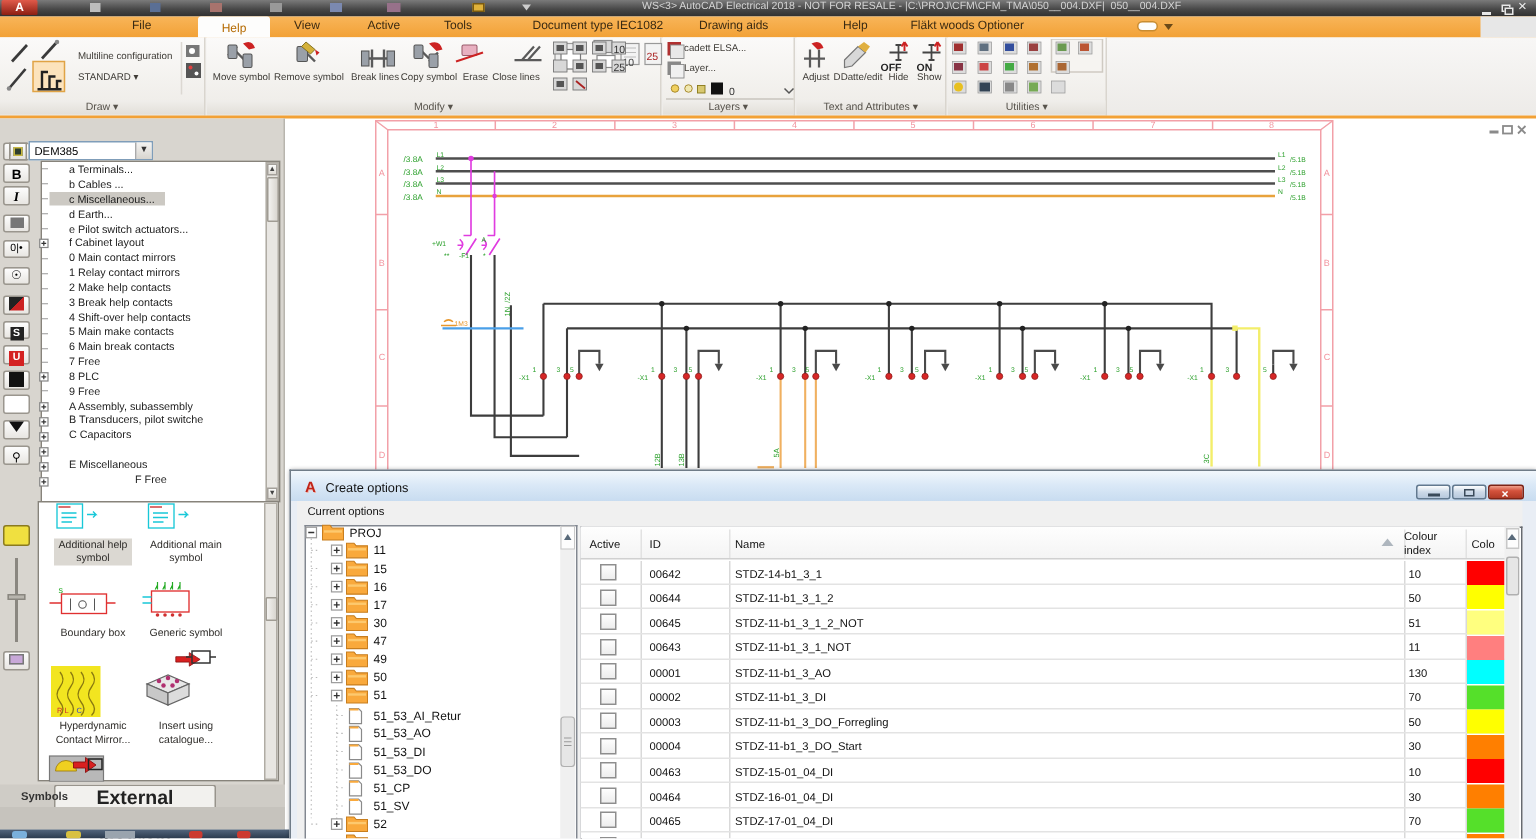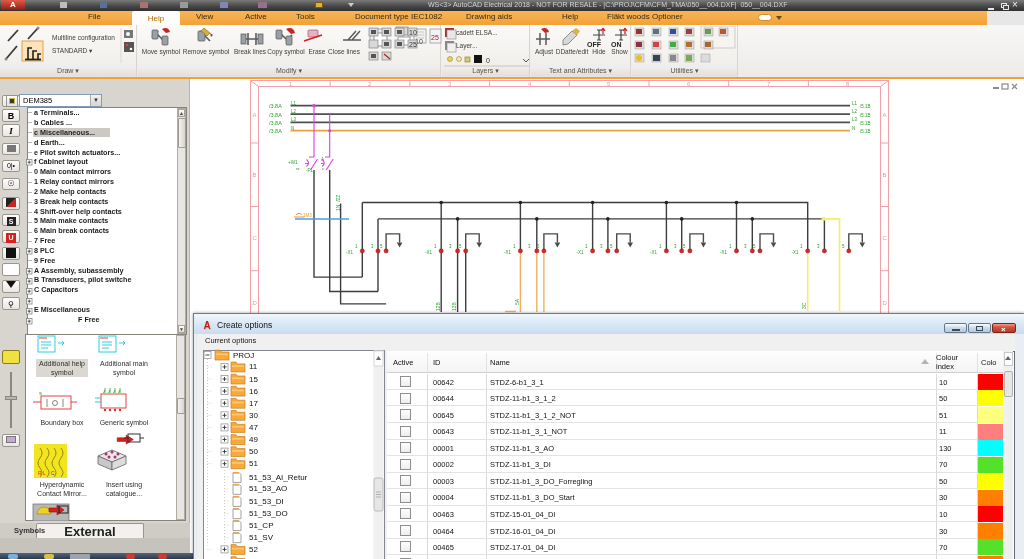--- a/index.html
+++ b/index.html
@@ -15,21 +15,21 @@
 #hometab{position:absolute;left:132px;top:11px;width:48px;height:14px;background:#fdfdfc;border-radius:2px 2px 0 0;text-align:center;font-size:8px;color:#b56a00;padding-top:3px;}
 
 #ribbon{position:absolute;left:0;top:25px;width:1024px;height:52px;background:linear-gradient(#f8f7f6,#edebe8);}
 #ribbon .grp{position:absolute;top:0;height:52px;background:linear-gradient(#fbfaf9,#f0eeea 80%,#e7e4df);border-right:1px solid #d9d5ce;}
 .glabel{position:absolute;bottom:1px;width:100%;text-align:center;font-size:7px;color:#5a5half;color:#57534c;height:9px;background:linear-gradient(#f0eeeb,#e3e0da);}
 .btxt{position:absolute;font-size:6.5px;color:#3f3c37;text-align:center;white-space:nowrap;}
 #ribbonline{position:absolute;left:0;top:77px;width:1024px;height:2px;background:#f2a136;}
 
 #palette{position:absolute;left:0;top:79px;width:190px;height:474px;background:#d8d5cf;border-right:1px solid #b8b5ae;}
 .lbtn{position:absolute;left:2px;width:18px;height:15px;background:linear-gradient(#fdfdfd,#e8e6e2);border:1px solid #9a968e;border-radius:2px;font-size:9px;font-weight:bold;text-align:center;line-height:13px;}
-.titem{position:absolute;left:34px;font-size:7.2px;color:#1c1c1c;white-space:nowrap;font-weight:bold;}
+.titem{position:absolute;left:46px;font-size:7.2px;color:#1c1c1c;white-space:nowrap;}
 .pbox{position:absolute;background:#fff;border:1px solid #87837b;}
 .sb{position:absolute;background:#e8e6e2;border:1px solid #b0aca4;}
 .sbth{position:absolute;background:linear-gradient(90deg,#f3f2f0,#d8d5cf);border:1px solid #a09c94;border-radius:1px;}
 .cap{position:absolute;font-size:7px;color:#2f2d2a;text-align:center;line-height:8.5px;}
 
 #dlg{position:absolute;left:193px;top:313px;width:831px;height:247px;background:#e9eef5;border:1px solid #707c88;border-right:none;border-bottom:none;box-shadow:0 0 3px rgba(0,0,0,.4);}
 #dlgtitle{position:absolute;left:0;top:0;width:831px;height:20px;background:linear-gradient(#f2f7fc,#dbe9f7 45%,#c8dcf0);}
 #dlgbody{position:absolute;left:4px;top:20px;width:817px;height:226px;background:#f0f0f0;}
 .wbtn{position:absolute;top:9px;height:10px;border:1px solid #62798f;border-radius:2px;background:linear-gradient(#fdfefe,#ccd9e8 50%,#b7c9dd);}
 .cell{position:absolute;font-size:7.5px;color:#111;}
@@ -763,21 +763,21 @@
     <div class="cell" style="left:549px;top:11px;">index</div>
     <div class="cell" style="left:594px;top:7px;">Colo</div>
     <div class="ab" style="left:534px;top:8px;width:0;height:0;border-left:4px solid transparent;border-right:4px solid transparent;border-bottom:5px solid #aeb6be;"></div>
     <div class="ab" style="left:40px;top:23px;width:1px;height:185px;background:#d9d9d9;"></div>
     <div class="ab" style="left:99px;top:23px;width:1px;height:185px;background:#d9d9d9;"></div>
     <div class="ab" style="left:549px;top:23px;width:1px;height:185px;background:#d9d9d9;"></div>
     <div class="ab" style="left:590px;top:23px;width:1px;height:185px;background:#d9d9d9;"></div>
     <div class="ab" style="left:0;top:22.4px;width:616px;height:16.52px;border-bottom:1px solid #e3e3e3;"></div>
     <div class="cb" style="left:13px;top:25.0px;"></div>
     <div class="cell" style="left:46px;top:26.8px;">00642</div>
-    <div class="cell" style="left:103px;top:26.8px;">STDZ-6-b1_3_1</div>
+    <div class="cell" style="left:103px;top:26.8px;">STDZ-14-b1_3_1</div>
     <div class="cell" style="left:552px;top:26.8px;">10</div>
     <div class="sw" style="left:591px;top:22.9px;background:#ff0000;"></div>
     <div class="ab" style="left:0;top:38.9px;width:616px;height:16.52px;border-bottom:1px solid #e3e3e3;"></div>
     <div class="cb" style="left:13px;top:41.5px;"></div>
     <div class="cell" style="left:46px;top:43.3px;">00644</div>
     <div class="cell" style="left:103px;top:43.3px;">STDZ-11-b1_3_1_2</div>
     <div class="cell" style="left:552px;top:43.3px;">50</div>
     <div class="sw" style="left:591px;top:39.4px;background:#ffff00;"></div>
     <div class="ab" style="left:0;top:55.4px;width:616px;height:16.52px;border-bottom:1px solid #e3e3e3;"></div>
     <div class="cb" style="left:13px;top:58.0px;"></div>

